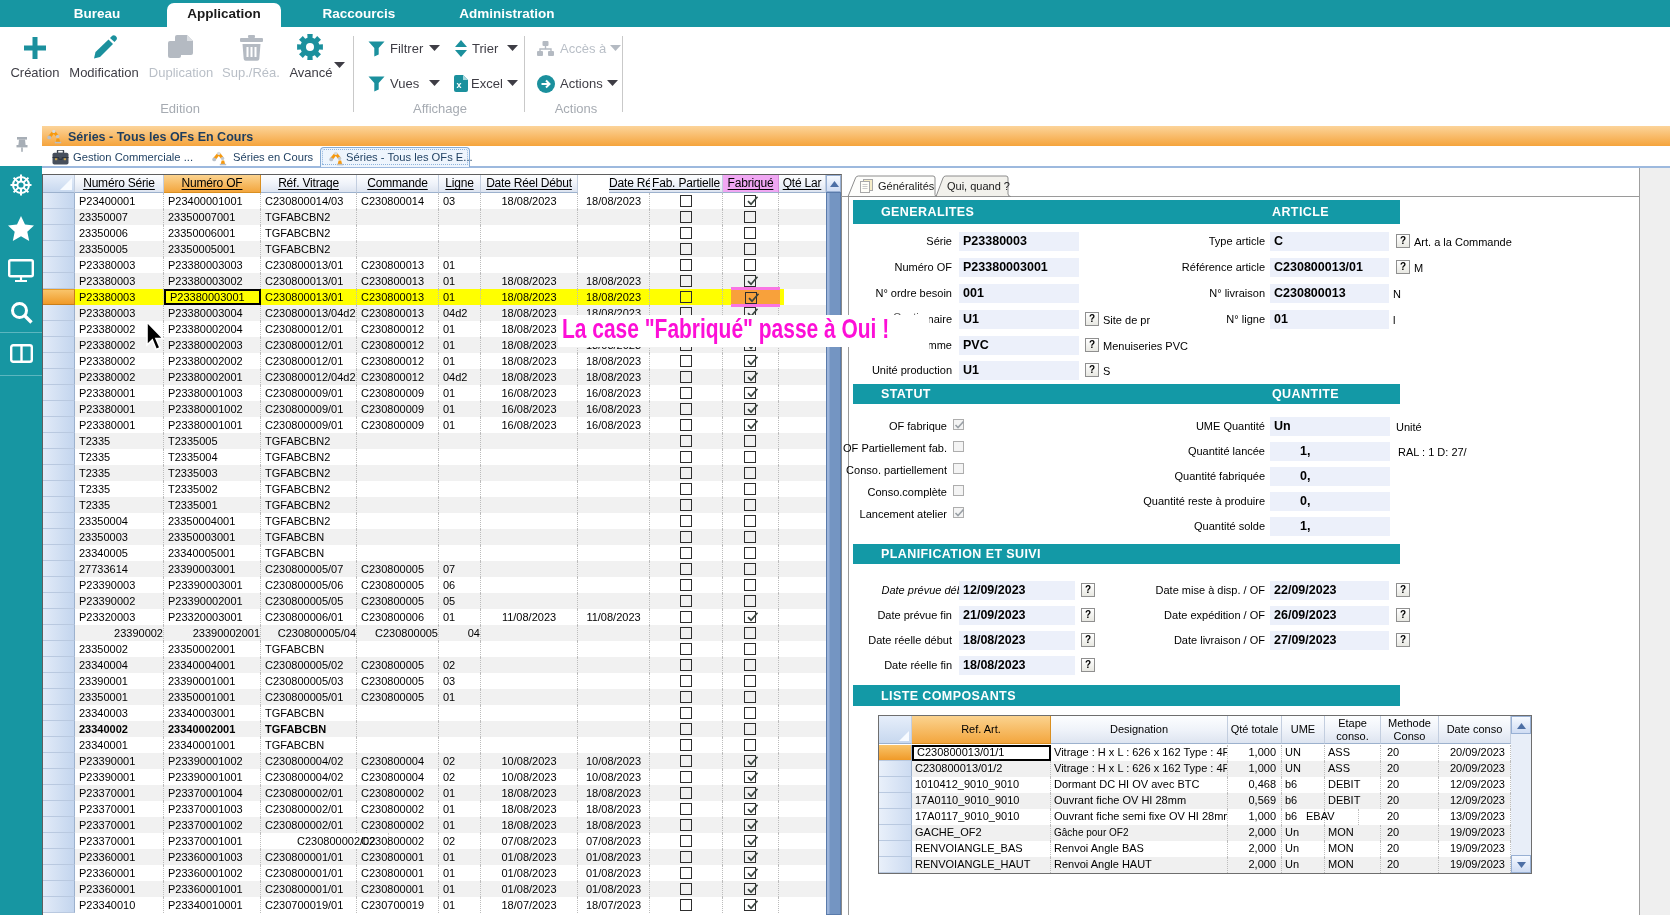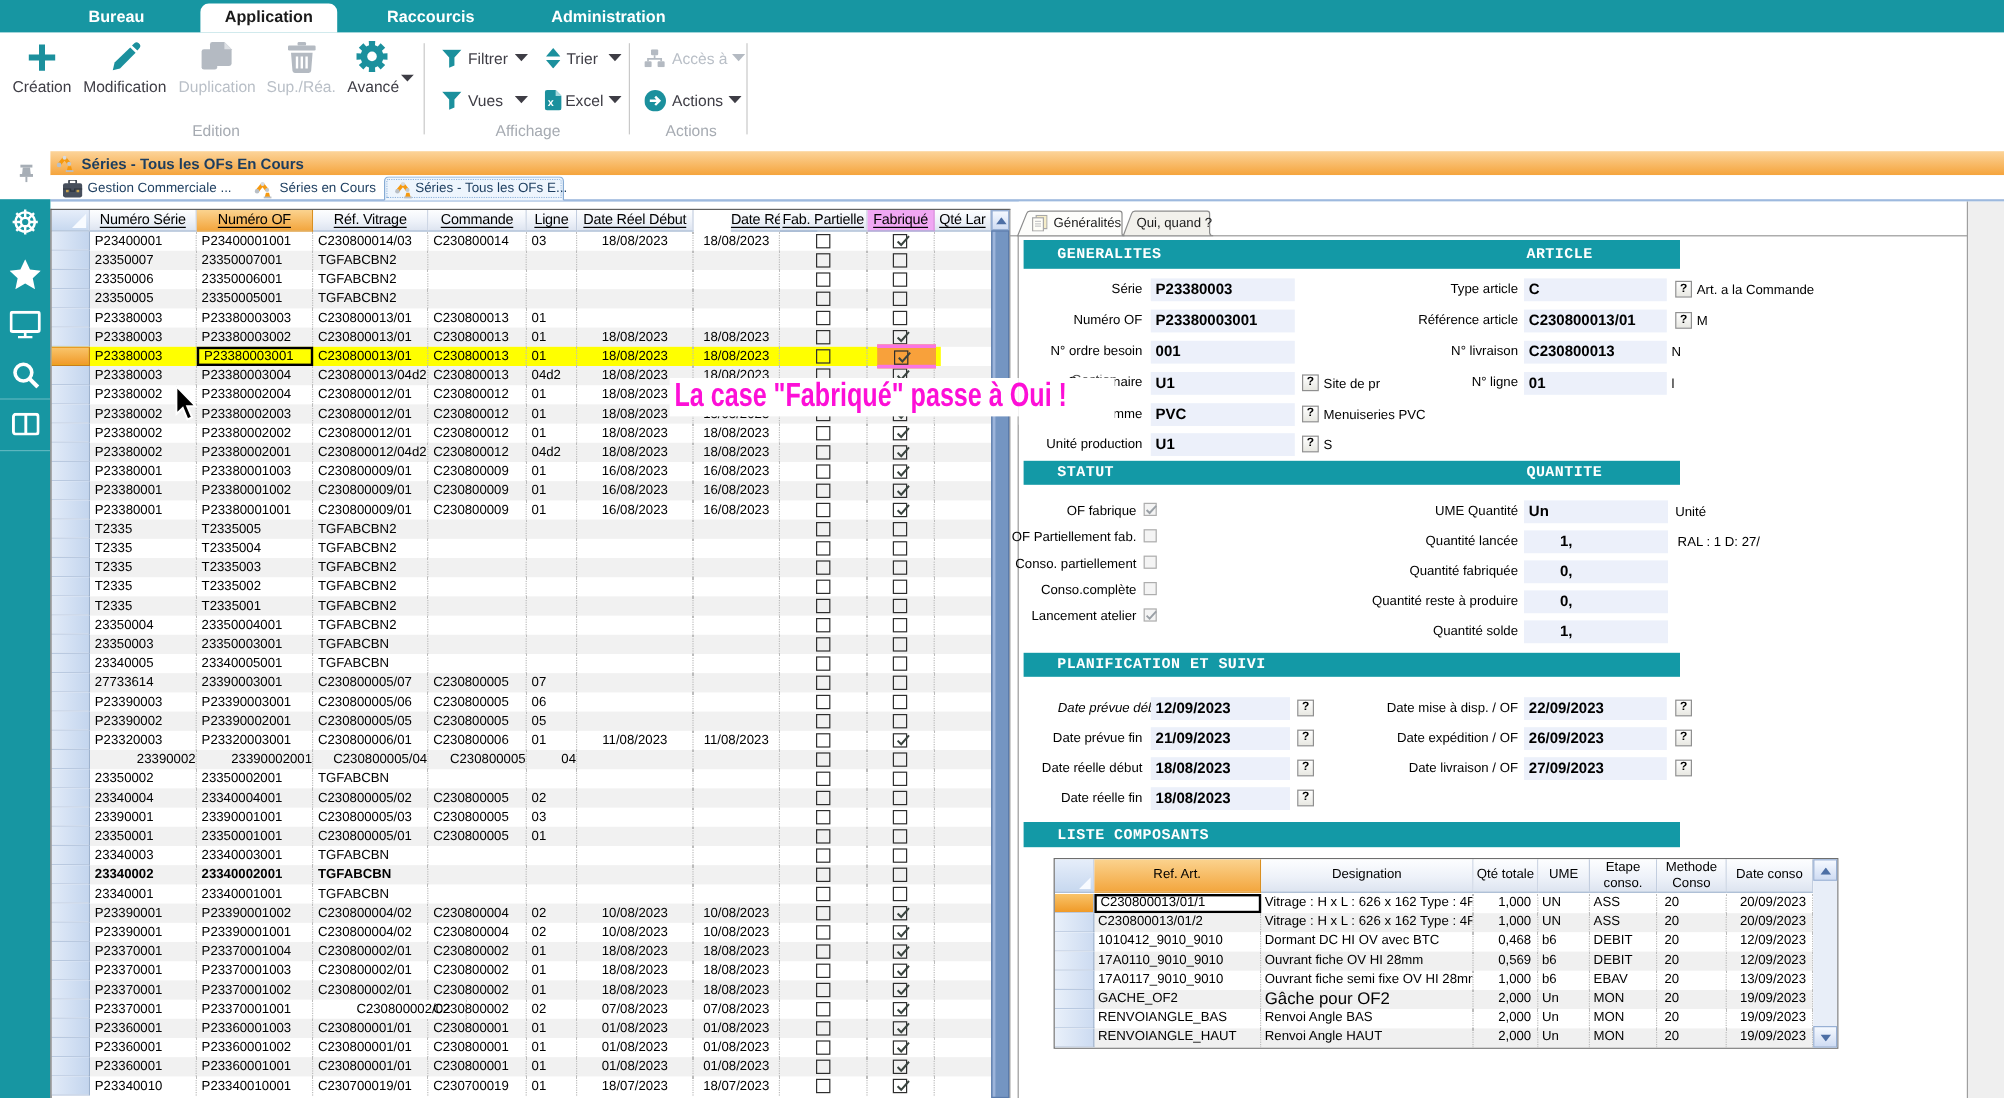--- a/index.html
+++ b/index.html
@@ -1,21 +1,21 @@
 <!DOCTYPE html>
 <html><head><meta charset="utf-8">
 <style>
 *{margin:0;padding:0;box-sizing:border-box;}
 html,body{width:1670px;height:915px;overflow:hidden;background:#fff;
   font-family:"Liberation Sans",sans-serif;}
 .abs{position:absolute;}
 .teal{background:#1796a2;}
 .band{position:absolute;background:#1399a6;color:#fff;font-weight:bold;
   font-size:12.5px;letter-spacing:.4px;}
-.band span{position:absolute;top:50%;transform:translateY(-50%);font-family:Liberation Mono, monospace;}
+.band span{position:absolute;top:50%;transform:translateY(-50%);}
 .lbl{position:absolute;font-size:11px;color:#000;white-space:nowrap;
   text-align:right;line-height:13px;}
 .val{position:absolute;background:#ecf0fa;font-size:12.5px;font-weight:bold;
   color:#000;line-height:19px;white-space:nowrap;}
 .qbtn{position:absolute;width:14px;height:14px;border:1px solid #8f8f8f;
   background:linear-gradient(#ffffff,#e8e8e2);font-size:10px;font-weight:bold;
   text-align:center;line-height:12px;color:#000;}
 .aftxt{position:absolute;font-size:11px;color:#000;white-space:nowrap;}
 .hcell{position:absolute;top:0;height:18px;
   background:linear-gradient(#fdfeff 0%,#eef2f9 55%,#dde4f0 100%);
@@ -1130,28 +1130,28 @@
 <div style="position:absolute;left:446px;top:0;width:56px;height:16px;font-size:11px;line-height:15px;white-space:nowrap;overflow:hidden;border-right:1px dotted #bcbcbc;padding-left:3px;">DEBIT</div>
 <div style="position:absolute;left:502px;top:0;width:58px;height:16px;font-size:11px;line-height:15px;white-space:nowrap;overflow:hidden;border-right:1px dotted #bcbcbc;padding-left:6px;">20</div>
 <div style="position:absolute;left:560px;top:0;width:72px;height:16px;font-size:11px;line-height:15px;white-space:nowrap;overflow:hidden;border-right:1px dotted #bcbcbc;text-align:right;padding-right:5px;">12/09/2023</div>
 </div>
 <div style="position:absolute;left:0;top:93px;width:632px;height:16px;background:#ffffff;">
 <div style="position:absolute;left:0;top:0;width:33px;height:16px;background:linear-gradient(90deg,#e9f0fa,#ccdbf1);border-right:1px solid #9cb1cd;border-bottom:1px solid #b9c9e0;"></div>
 <div style="position:absolute;left:33px;top:0;width:139px;height:16px;font-size:11px;line-height:15px;white-space:nowrap;overflow:hidden;border-right:1px dotted #bcbcbc;padding-left:3px;">17A0117_9010_9010</div>
 <div style="position:absolute;left:172px;top:0;width:177px;height:16px;font-size:11px;line-height:15px;white-space:nowrap;overflow:hidden;border-right:1px dotted #bcbcbc;padding-left:3px;">Ouvrant fiche semi fixe OV HI 28mm</div>
 <div style="position:absolute;left:349px;top:0;width:54px;height:16px;font-size:11px;line-height:15px;white-space:nowrap;overflow:hidden;border-right:1px dotted #bcbcbc;text-align:right;padding-right:5px;">1,000</div>
 <div style="position:absolute;left:403px;top:0;width:43px;height:16px;font-size:11px;line-height:15px;white-space:nowrap;overflow:hidden;border-right:1px dotted #bcbcbc;padding-left:3px;">b6</div>
-<div style="position:absolute;left:446px;top:0;width:56px;height:16px;font-size:11px;line-height:15px;white-space:nowrap;overflow:hidden;border-right:1px dotted #bcbcbc;padding-left:3px;">EBAV</div>
+<div style="position:absolute;left:424px;top:0;width:56px;height:16px;font-size:11px;line-height:15px;white-space:nowrap;overflow:hidden;border-right:1px dotted #bcbcbc;padding-left:3px;">EBAV</div>
 <div style="position:absolute;left:502px;top:0;width:58px;height:16px;font-size:11px;line-height:15px;white-space:nowrap;overflow:hidden;border-right:1px dotted #bcbcbc;padding-left:6px;">20</div>
 <div style="position:absolute;left:560px;top:0;width:72px;height:16px;font-size:11px;line-height:15px;white-space:nowrap;overflow:hidden;border-right:1px dotted #bcbcbc;text-align:right;padding-right:5px;">13/09/2023</div>
 </div>
 <div style="position:absolute;left:0;top:109px;width:632px;height:16px;background:#f0f0f0;">
 <div style="position:absolute;left:0;top:0;width:33px;height:16px;background:linear-gradient(90deg,#e9f0fa,#ccdbf1);border-right:1px solid #9cb1cd;border-bottom:1px solid #b9c9e0;"></div>
 <div style="position:absolute;left:33px;top:0;width:139px;height:16px;font-size:11px;line-height:15px;white-space:nowrap;overflow:hidden;border-right:1px dotted #bcbcbc;padding-left:3px;">GACHE_OF2</div>
-<div style="position:absolute;left:172px;top:0;width:177px;height:16px;font-size:14px;line-height:15px;white-space:nowrap;overflow:hidden;border-right:1px dotted #bcbcbc;padding-left:3px;">Gâche pour OF2</div>
+<div style="position:absolute;left:172px;top:0;width:177px;height:16px;font-size:10px;line-height:15px;white-space:nowrap;overflow:hidden;border-right:1px dotted #bcbcbc;padding-left:3px;">Gâche pour OF2</div>
 <div style="position:absolute;left:349px;top:0;width:54px;height:16px;font-size:11px;line-height:15px;white-space:nowrap;overflow:hidden;border-right:1px dotted #bcbcbc;text-align:right;padding-right:5px;">2,000</div>
 <div style="position:absolute;left:403px;top:0;width:43px;height:16px;font-size:11px;line-height:15px;white-space:nowrap;overflow:hidden;border-right:1px dotted #bcbcbc;padding-left:3px;">Un</div>
 <div style="position:absolute;left:446px;top:0;width:56px;height:16px;font-size:11px;line-height:15px;white-space:nowrap;overflow:hidden;border-right:1px dotted #bcbcbc;padding-left:3px;">MON</div>
 <div style="position:absolute;left:502px;top:0;width:58px;height:16px;font-size:11px;line-height:15px;white-space:nowrap;overflow:hidden;border-right:1px dotted #bcbcbc;padding-left:6px;">20</div>
 <div style="position:absolute;left:560px;top:0;width:72px;height:16px;font-size:11px;line-height:15px;white-space:nowrap;overflow:hidden;border-right:1px dotted #bcbcbc;text-align:right;padding-right:5px;">19/09/2023</div>
 </div>
 <div style="position:absolute;left:0;top:125px;width:632px;height:16px;background:#ffffff;">
 <div style="position:absolute;left:0;top:0;width:33px;height:16px;background:linear-gradient(90deg,#e9f0fa,#ccdbf1);border-right:1px solid #9cb1cd;border-bottom:1px solid #b9c9e0;"></div>
 <div style="position:absolute;left:33px;top:0;width:139px;height:16px;font-size:11px;line-height:15px;white-space:nowrap;overflow:hidden;border-right:1px dotted #bcbcbc;padding-left:3px;">RENVOIANGLE_BAS</div>
 <div style="position:absolute;left:172px;top:0;width:177px;height:16px;font-size:11px;line-height:15px;white-space:nowrap;overflow:hidden;border-right:1px dotted #bcbcbc;padding-left:3px;">Renvoi Angle BAS</div>

